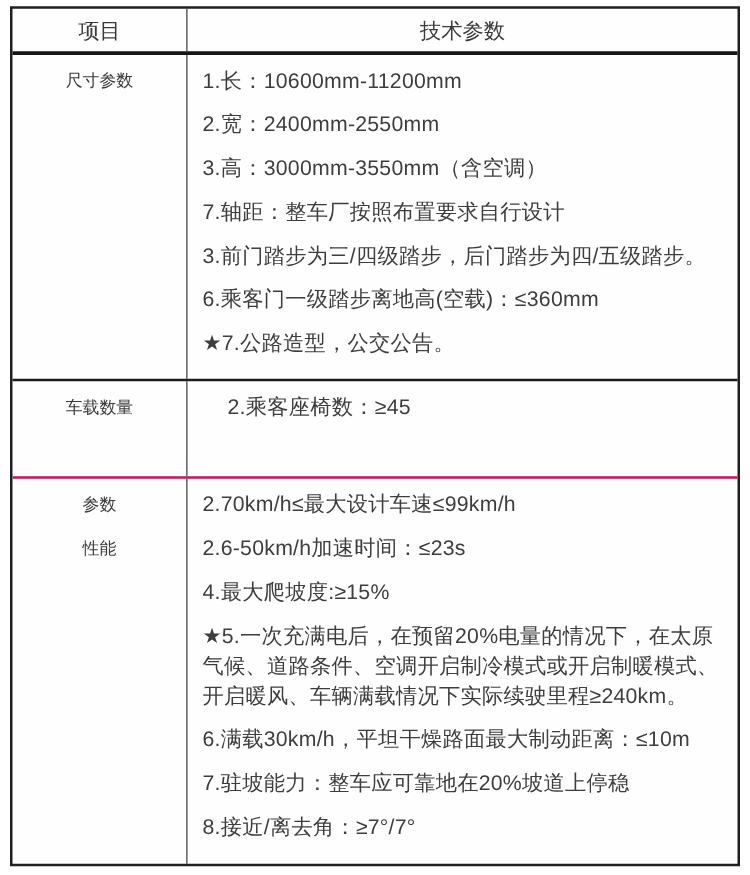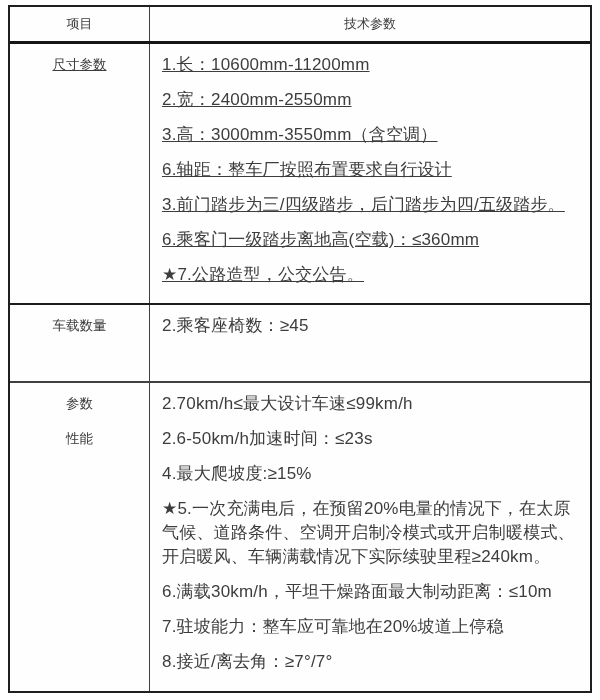--- a/index.html
+++ b/index.html
@@ -17,27 +17,27 @@
     background: #fefefe;
     color: #3d3d3d;
   }
   .t-row { display: flex; width: 100%; }
   .header-row {
     height: 37px;
     border-bottom: 3px solid #161616;
   }
   .header-cell {
     display: flex; align-items: center; justify-content: center;
-    font-size: 13px;
+    font-size: 17px;
     color: #3a3a3a;
   }
   .label-col { width: 140px; flex: 0 0 140px; border-right: 1.5px solid #3f3f3f; }
   .content-col { flex: 1 1 auto; justify-content: center; }
-  .data-row-1 { min-height: 261px; border-bottom: 2px solid #1c1c1c; text-decoration: underline; }
-  .data-row-2 { min-height: 78px;  border-bottom: 2px solid #404040; }
+  .data-row-1 { min-height: 261px; border-bottom: 2px solid #1c1c1c; }
+  .data-row-2 { min-height: 78px;  border-bottom: 2px solid #be185d; gap: 20px; }
   .data-row-3 { min-height: 308px; }
   .label-cell {
     padding-top: 9px;
     text-align: center;
     font-size: 13.5px;
     color: #3a3a3a;
   }
   .label-cell p { line-height: 24px; margin-bottom: 11px; }
   .content-cell { padding: 9px 14px 0 12px; }
   .item {
@@ -63,21 +63,21 @@
   </div>
 
   <div class="t-row data-row-1">
     <div class="label-cell label-col">
       <p>尺寸参数</p>
     </div>
     <div class="content-cell content-col">
       <p class="item">1.长：10600mm-11200mm</p>
       <p class="item">2.宽：2400mm-2550mm</p>
       <p class="item">3.高：3000mm-3550mm（含空调）</p>
-      <p class="item">6.轴距：整车厂按照布置要求自行设计</p>
+      <p class="item">7.轴距：整车厂按照布置要求自行设计</p>
       <p class="item">3.前门踏步为三/四级踏步，后门踏步为四/五级踏步。</p>
       <p class="item">6.乘客门一级踏步离地高(空载)：≤360mm</p>
       <p class="item">★7.公路造型，公交公告。</p>
     </div>
   </div>
 
   <div class="t-row data-row-2">
     <div class="label-cell label-col">
       <p>车载数量</p>
     </div>

